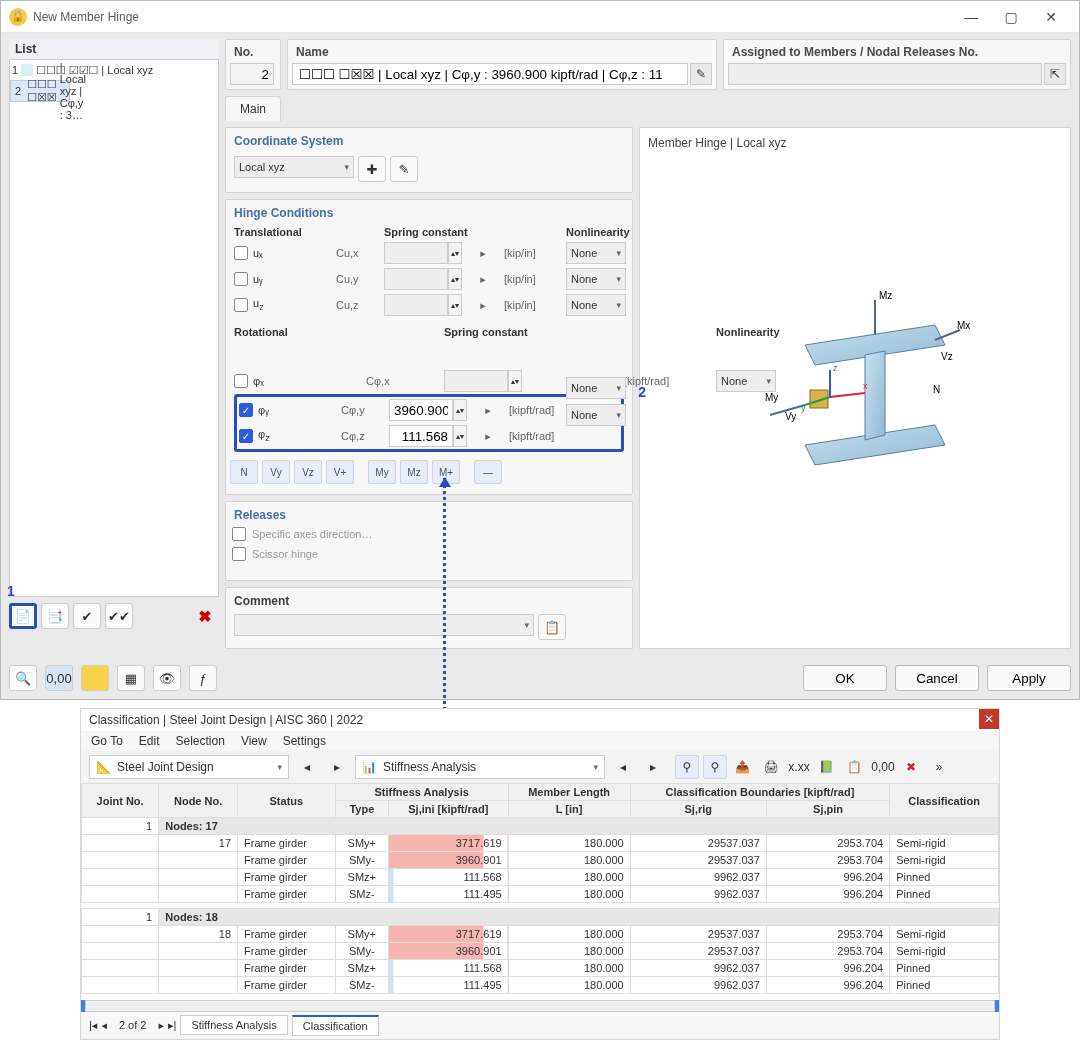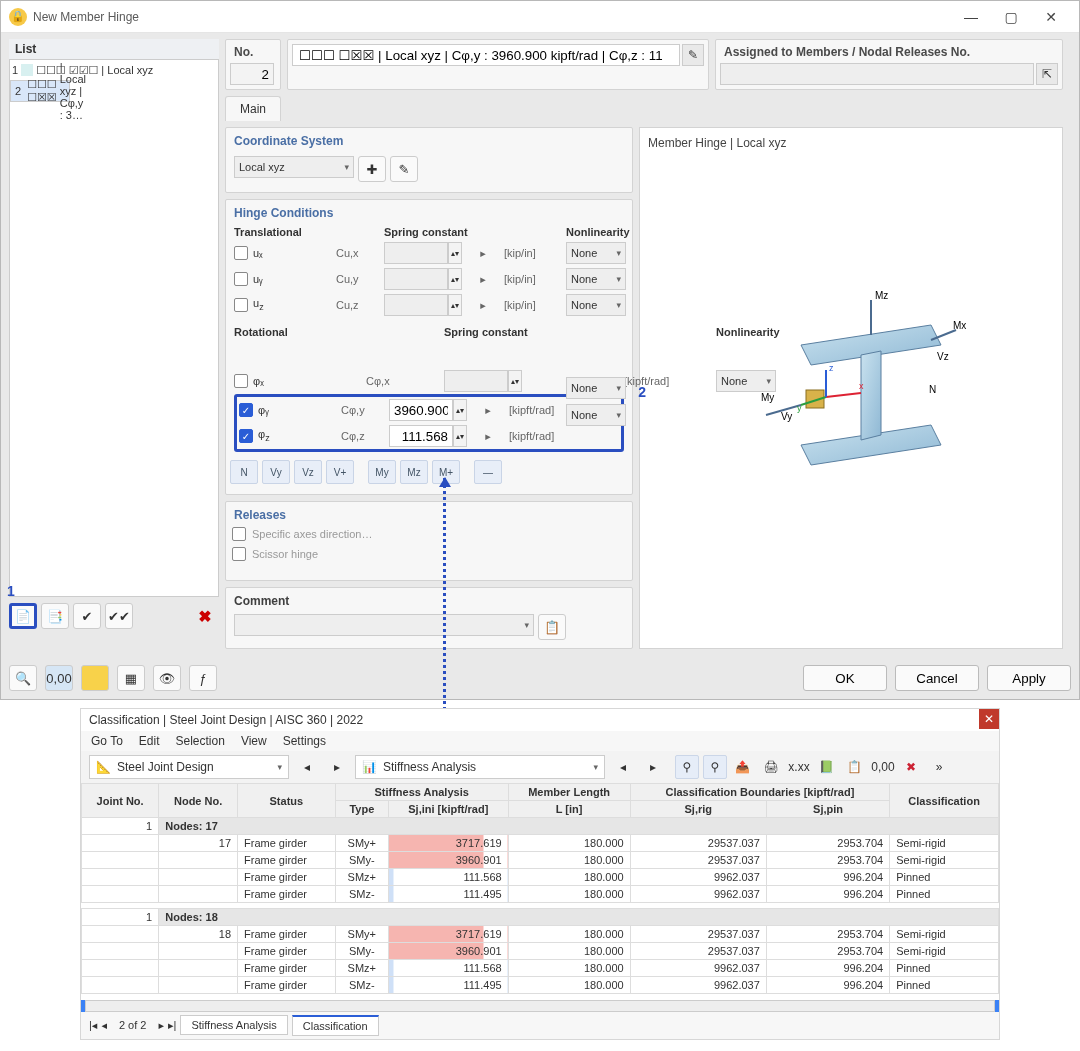--- a/index.html
+++ b/index.html
@@ -2,21 +2,21 @@
 <html><head>
 <meta charset="utf-8">
 <style>
 * { box-sizing: border-box; margin: 0; padding: 0; }
 body { font-family: "Segoe UI", Tahoma, sans-serif; font-size: 12px; background: #fff; color: #333; width: 1080px; }
 .window { border: 1px solid #b8b8b8; background: #fdfdfd; }
 .titlebar { display: flex; align-items: center; height: 32px; padding: 0 8px; background: #fff; border-bottom: 1px solid #e5e5e5; }
 .titlebar .icon { width: 18px; height: 18px; margin-right: 6px; border-radius: 50%; background: #f7c948; display: flex; align-items: center; justify-content: center; font-size: 11px; }
 .titlebar .title { flex: 1; color: #5a5a5a; }
 .titlebar .btn { width: 40px; height: 28px; display: flex; align-items: center; justify-content: center; font-size: 14px; color: #444; }
-.dialog-body { padding: 6px 16px 8px 8px; background: #e9e9e9; }
+.dialog-body { padding: 6px 8px 8px 8px; background: #e9e9e9; }
 .row { display: flex; gap: 6px; }
 .panel { background: #f7f7f7; border: 1px solid #d3d3d3; border-radius: 2px; padding: 4px; }
 .panel-hdr { font-weight: 600; color: #4a4a4a; padding: 1px 4px 4px; }
 .listpane { width: 210px; height: 590px; display: flex; flex-direction: column; }
 .listhdr { background: #eef0f3; padding: 3px 6px; font-weight: 600; }
 .listbody { flex: 1; background: #fff; border: 1px solid #ccc; overflow: hidden; }
 .listrow { display: flex; align-items: center; height: 20px; font-size: 11px; padding: 0 2px; gap: 3px; }
 .listrow .swatch { width: 12px; height: 12px; display: inline-block; }
 .listrow.sel { background: #d9e7f9; }
 .listtoolbar { display: flex; gap: 4px; padding-top: 6px; }
@@ -128,20 +128,21 @@
         </div>
       </div>
 
       <div class="mainpane">
         <div class="toprow">
           <div class="panel nobox">
             <div class="panel-hdr">No.</div>
             <input class="numinput" value="2" style="">
           </div>
           <div class="panel namebox">
+            <div class="panel-hdr">Name</div>
             <div style="display:flex;gap:2px;">
               <input class="txtinput" value="☐☐☐ ☐☒☒ | Local xyz | Cφ,y : 3960.900 kipft/rad | Cφ,z : 11" style="">
               <span class="editsmall">✎</span>
             </div>
           </div>
           <div class="panel assignedbox">
             <div class="panel-hdr">Assigned to Members / Nodal Releases No.</div>
             <div style="display:flex;gap:2px;">
               <input class="txtinput gray" style="">
               <span class="editsmall">⇱</span>

